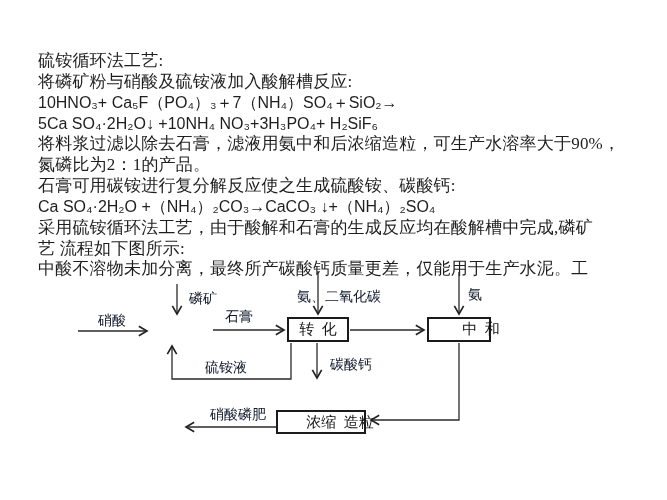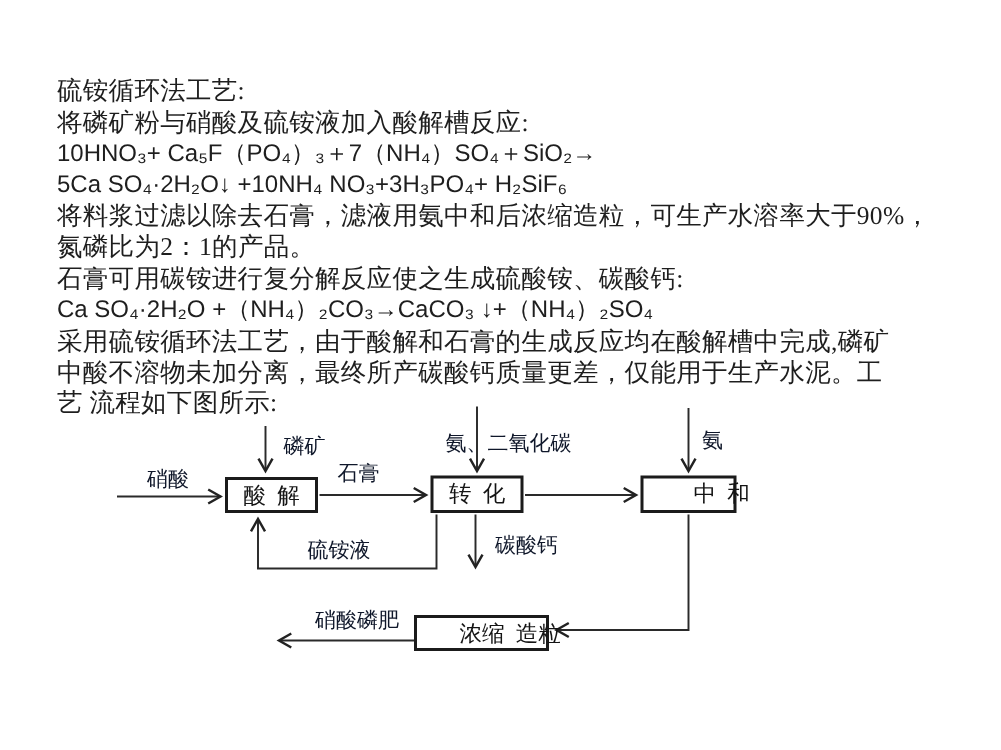--- a/index.html
+++ b/index.html
@@ -40,22 +40,22 @@
   <div class="doc-text">
     <div class="line">硫铵循环法工艺:</div>
     <div class="line">将磷矿粉与硝酸及硫铵液加入酸解槽反应:</div>
     <div class="line eq">10HNO₃+ Ca₅F（PO₄）₃＋7（NH₄）SO₄＋SiO₂→</div>
     <div class="line eq">5Ca SO₄·2H₂O↓ +10NH₄ NO₃+3H₃PO₄+ H₂SiF₆</div>
     <div class="line">将料浆过滤以除去石膏，滤液用氨中和后浓缩造粒，可生产水溶率大于90%，</div>
     <div class="line">氮磷比为2：1的产品。</div>
     <div class="line">石膏可用碳铵进行复分解反应使之生成硫酸铵、碳酸钙:</div>
     <div class="line eq">Ca SO₄·2H₂O +（NH₄）₂CO₃→CaCO₃ ↓+（NH₄）₂SO₄</div>
     <div class="line">采用硫铵循环法工艺，由于酸解和石膏的生成反应均在酸解槽中完成,磷矿</div>
+    <div class="line">艺 流程如下图所示:</div>
     <div class="line">中酸不溶物未加分离，最终所产碳酸钙质量更差，仅能用于生产水泥。工</div>
-    <div class="line">艺 流程如下图所示:</div>
   </div>
 
   <div class="diagram">
 
     <svg class="flow-svg" width="667" height="500" viewBox="0 0 667 500">
       <defs>
         <marker id="arr" viewBox="0 0 10 10" refX="8.5" refY="5" markerWidth="9" markerHeight="9" orient="auto-start-reverse">
           <path d="M1.5,1 L8.5,5 L1.5,9" fill="none" stroke="#222222" stroke-width="1.4"></path>
         </marker>
       </defs>
@@ -66,21 +66,20 @@
         <path d="M318,271 V314" marker-end="url(#arr)"></path>
         <path d="M350,330 H424" marker-end="url(#arr)"></path>
         <path d="M459,272 V314" marker-end="url(#arr)"></path>
         <path d="M317,343 V378" marker-end="url(#arr)"></path>
         <path d="M291,343 V379 H172 V346" marker-end="url(#arr)"></path>
         <path d="M459,343 V420 H371" marker-end="url(#arr)"></path>
         <path d="M276,427 H186" marker-end="url(#arr)"></path>
       </g>
     </svg>
 
-    <div class="pbox" id="box-acid">酸  解</div>
     <div class="pbox" id="box-conv">转  化</div>
     <div class="pbox" id="box-neut">中  和</div>
     <div class="pbox" id="box-conc">浓缩  造粒</div>
 
     <div class="dlabel" id="lbl-nitric">硝酸</div>
     <div class="dlabel" id="lbl-ore">磷矿</div>
     <div class="dlabel" id="lbl-gypsum">石膏</div>
     <div class="dlabel" id="lbl-nh3co2">氨、二氧化碳</div>
     <div class="dlabel" id="lbl-nh3">氨</div>
     <div class="dlabel" id="lbl-liquor">硫铵液</div>

